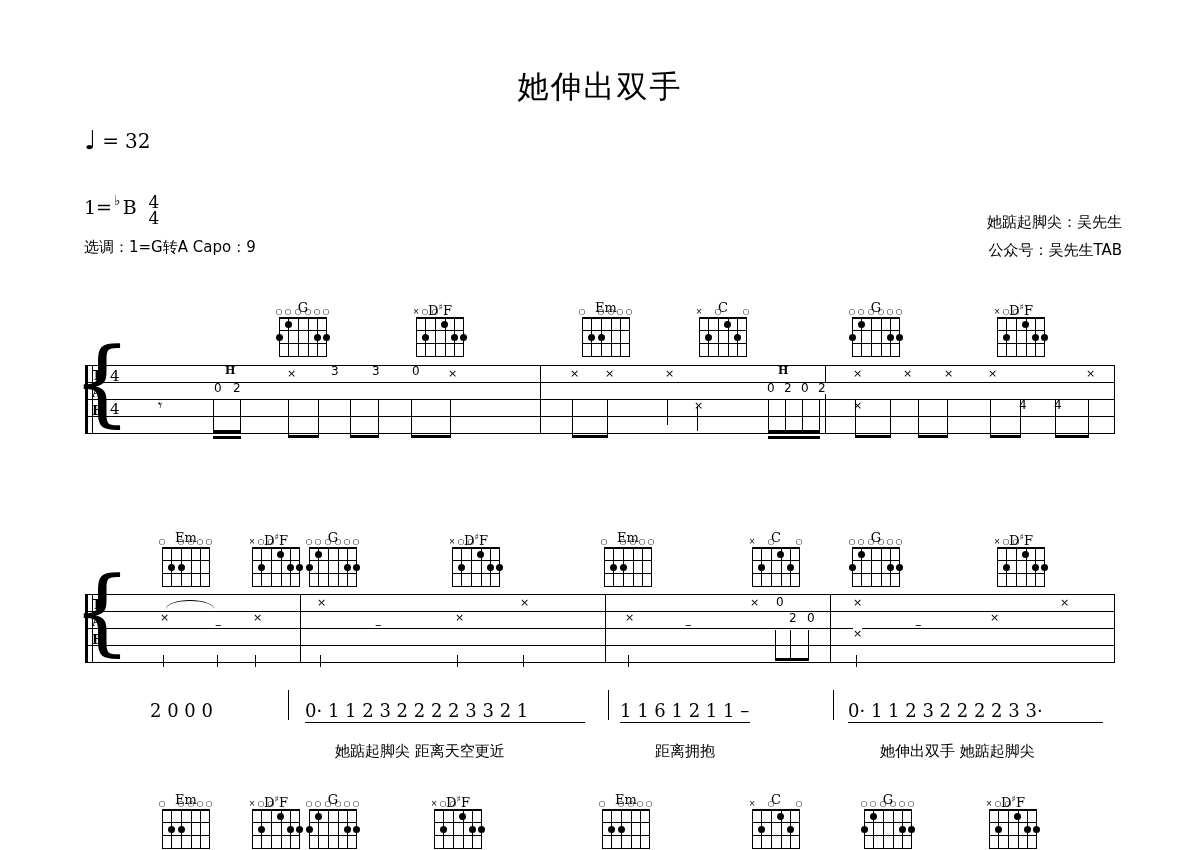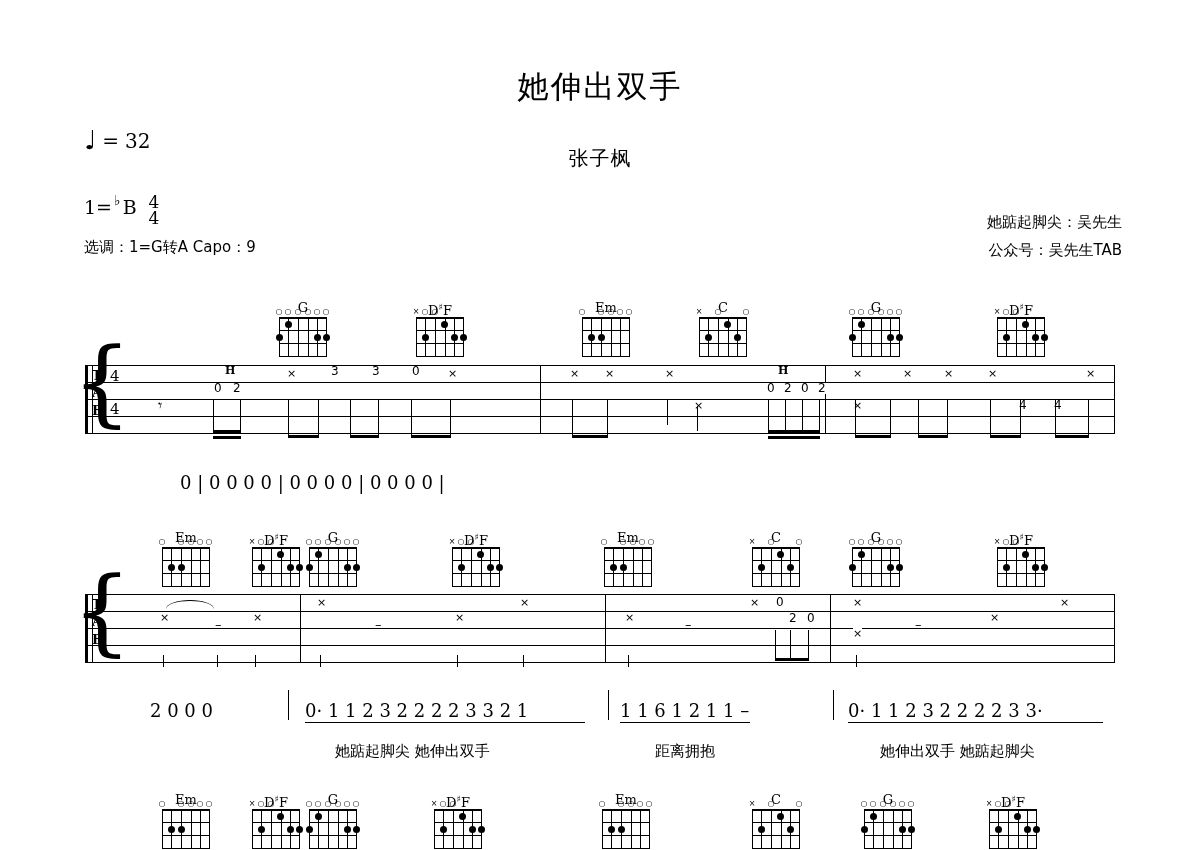--- a/index.html
+++ b/index.html
@@ -209,21 +209,20 @@
     font-family: "DejaVu Sans", sans-serif;
     white-space: nowrap;
   }
 </style>
 </head>
 <body>
 
 <div class="sheet">
 
   <div class="title">她伸出双手</div>
-  <div class="artist">张子枫</div>
 
   <div class="tempo">
     <span class="note">♩</span>
     <span>=</span>
     <span>32</span>
   </div>
 
   <div class="keysig">
     <span>1=</span>
     <span class="flat">♭</span>
@@ -461,21 +460,20 @@
     <div class="stem" style="left:918px; top:400px; height:35px;"></div>
     <div class="stem" style="left:947px; top:400px; height:35px;"></div>
     <div class="beam" style="left:918px; top:435px; width:30px;"></div>
     <div class="stem" style="left:990px; top:400px; height:35px;"></div>
     <div class="stem" style="left:1020px; top:400px; height:35px;"></div>
     <div class="beam" style="left:990px; top:435px; width:31px;"></div>
     <div class="stem" style="left:1055px; top:400px; height:35px;"></div>
     <div class="stem" style="left:1088px; top:400px; height:35px;"></div>
     <div class="beam" style="left:1055px; top:435px; width:34px;"></div>
 
-    <div class="jianpu" style="left:180px; top:472px;">0   |  0    0    0    0   |  0    0    0    0   |  0    0    0    0   |</div>
   </div>
 
   <div class="system" style="left:0; top:0; width:1200px; height:320px;">
 
     <div class="chord" style="left:158px; top:530px;">
       <div class="cname">Em</div>
       <div class="grid">
         <div class="nut"></div>
         <div class="hline" style="top:13px;"></div>
           <div class="hline" style="top:26px;"></div>
@@ -710,21 +708,21 @@
     <div class="jianpu" style="left:305px; top:700px;">0· 1  1 2 3 2 2 2  2 3 3 2 1</div>
     <div class="jianpu" style="left:620px; top:700px;">1 1 6 1 2 1 1      –</div>
     <div class="jianpu" style="left:848px; top:700px;">0· 1  1 2 3 2 2  2 2 3 3·</div>
     <div class="underline1" style="left:305px; top:722px; width:280px;"></div>
     <div class="underline1" style="left:620px; top:722px; width:130px;"></div>
     <div class="underline1" style="left:848px; top:722px; width:255px;"></div>
     <div class="barline" style="left:288px; top:690px; height:30px;"></div>
     <div class="barline" style="left:608px; top:690px; height:30px;"></div>
     <div class="barline" style="left:833px; top:690px; height:30px;"></div>
 
-    <div class="lyric" style="left:335px; top:742px;">她踮起脚尖  她伸出双手</div>
+    <div class="lyric" style="left:335px; top:742px;">她踮起脚尖  距离天空更近</div>
     <div class="lyric" style="left:655px; top:742px;">距离拥抱</div>
     <div class="lyric" style="left:880px; top:742px;">她伸出双手  她踮起脚尖</div>
   </div>
 
   <div class="system" style="left:0; top:0; width:1200px;">
     <div class="chord" style="left:158px; top:792px;">
       <div class="cname">Em</div>
       <div class="grid">
         <div class="nut"></div>
         <div class="hline" style="top:13px;"></div>

